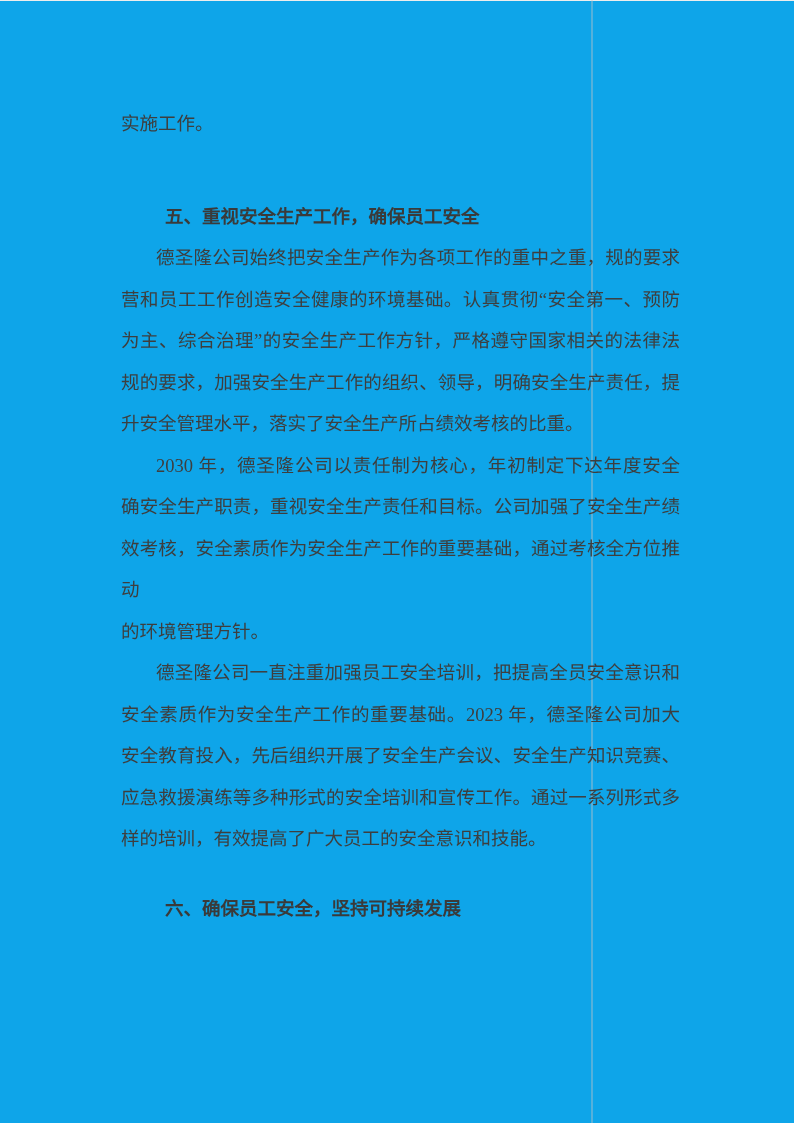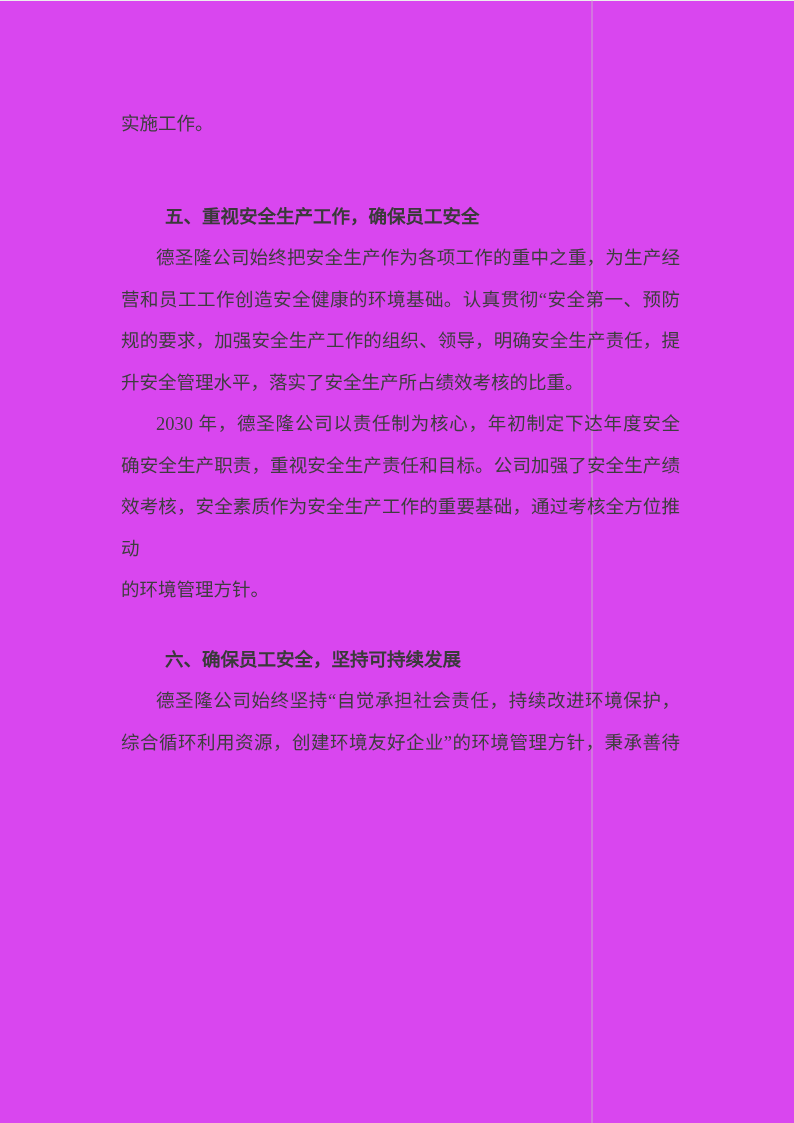--- a/index.html
+++ b/index.html
@@ -56,45 +56,49 @@
     font-weight: 600;
     color: #3a3a3a;
     margin-left: 44px;
   }
   .block.spacer.large { height: 51px; }
   .block.spacer.small { height: 28px; }
 </style>
 </head>
 <body>
 
-<div class="page" style="background: #d946ef; color: rgb(62, 62, 62);">
+<div class="page" style="background: #0ea5e9; color: rgb(62, 62, 62);">
   <div class="top-edge"></div>
   <div class="fold-line" style="left: 591px;"></div>
   <div class="content">
       <div class="block paragraph">
         <div class="line">实施工作。</div>
       </div>
       <div class="block spacer large"></div>
       <div class="block heading">
         <div class="line">五、重视安全生产工作，确保员工安全</div>
       </div>
       <div class="block paragraph">
-        <div class="line indent fill">德圣隆公司始终把安全生产作为各项工作的重中之重，为生产经</div>
+        <div class="line indent fill">德圣隆公司始终把安全生产作为各项工作的重中之重，规的要求</div>
         <div class="line fill">营和员工工作创造安全健康的环境基础。认真贯彻“安全第一、预防</div>
+        <div class="line fill">为主、综合治理”的安全生产工作方针，严格遵守国家相关的法律法</div>
         <div class="line fill">规的要求，加强安全生产工作的组织、领导，明确安全生产责任，提</div>
         <div class="line">升安全管理水平，落实了安全生产所占绩效考核的比重。</div>
       </div>
       <div class="block paragraph">
         <div class="line indent fill">2030 年，德圣隆公司以责任制为核心，年初制定下达年度安全</div>
         <div class="line fill">确安全生产职责，重视安全生产责任和目标。公司加强了安全生产绩</div>
         <div class="line fill">效考核，安全素质作为安全生产工作的重要基础，通过考核全方位推动</div>
         <div class="line">的环境管理方针。</div>
       </div>
+      <div class="block paragraph">
+        <div class="line indent fill">德圣隆公司一直注重加强员工安全培训，把提高全员安全意识和</div>
+        <div class="line fill">安全素质作为安全生产工作的重要基础。2023 年，德圣隆公司加大</div>
+        <div class="line fill">安全教育投入，先后组织开展了安全生产会议、安全生产知识竞赛、</div>
+        <div class="line fill">应急救援演练等多种形式的安全培训和宣传工作。通过一系列形式多</div>
+        <div class="line">样的培训，有效提高了广大员工的安全意识和技能。</div>
+      </div>
       <div class="block spacer small"></div>
       <div class="block heading">
         <div class="line">六、确保员工安全，坚持可持续发展</div>
-      </div>
-      <div class="block paragraph">
-        <div class="line indent fill">德圣隆公司始终坚持“自觉承担社会责任，持续改进环境保护，</div>
-        <div class="line fill">综合循环利用资源，创建环境友好企业”的环境管理方针，秉承善待</div>
       </div>
     </div>
 </div>
 
 </body></html>

